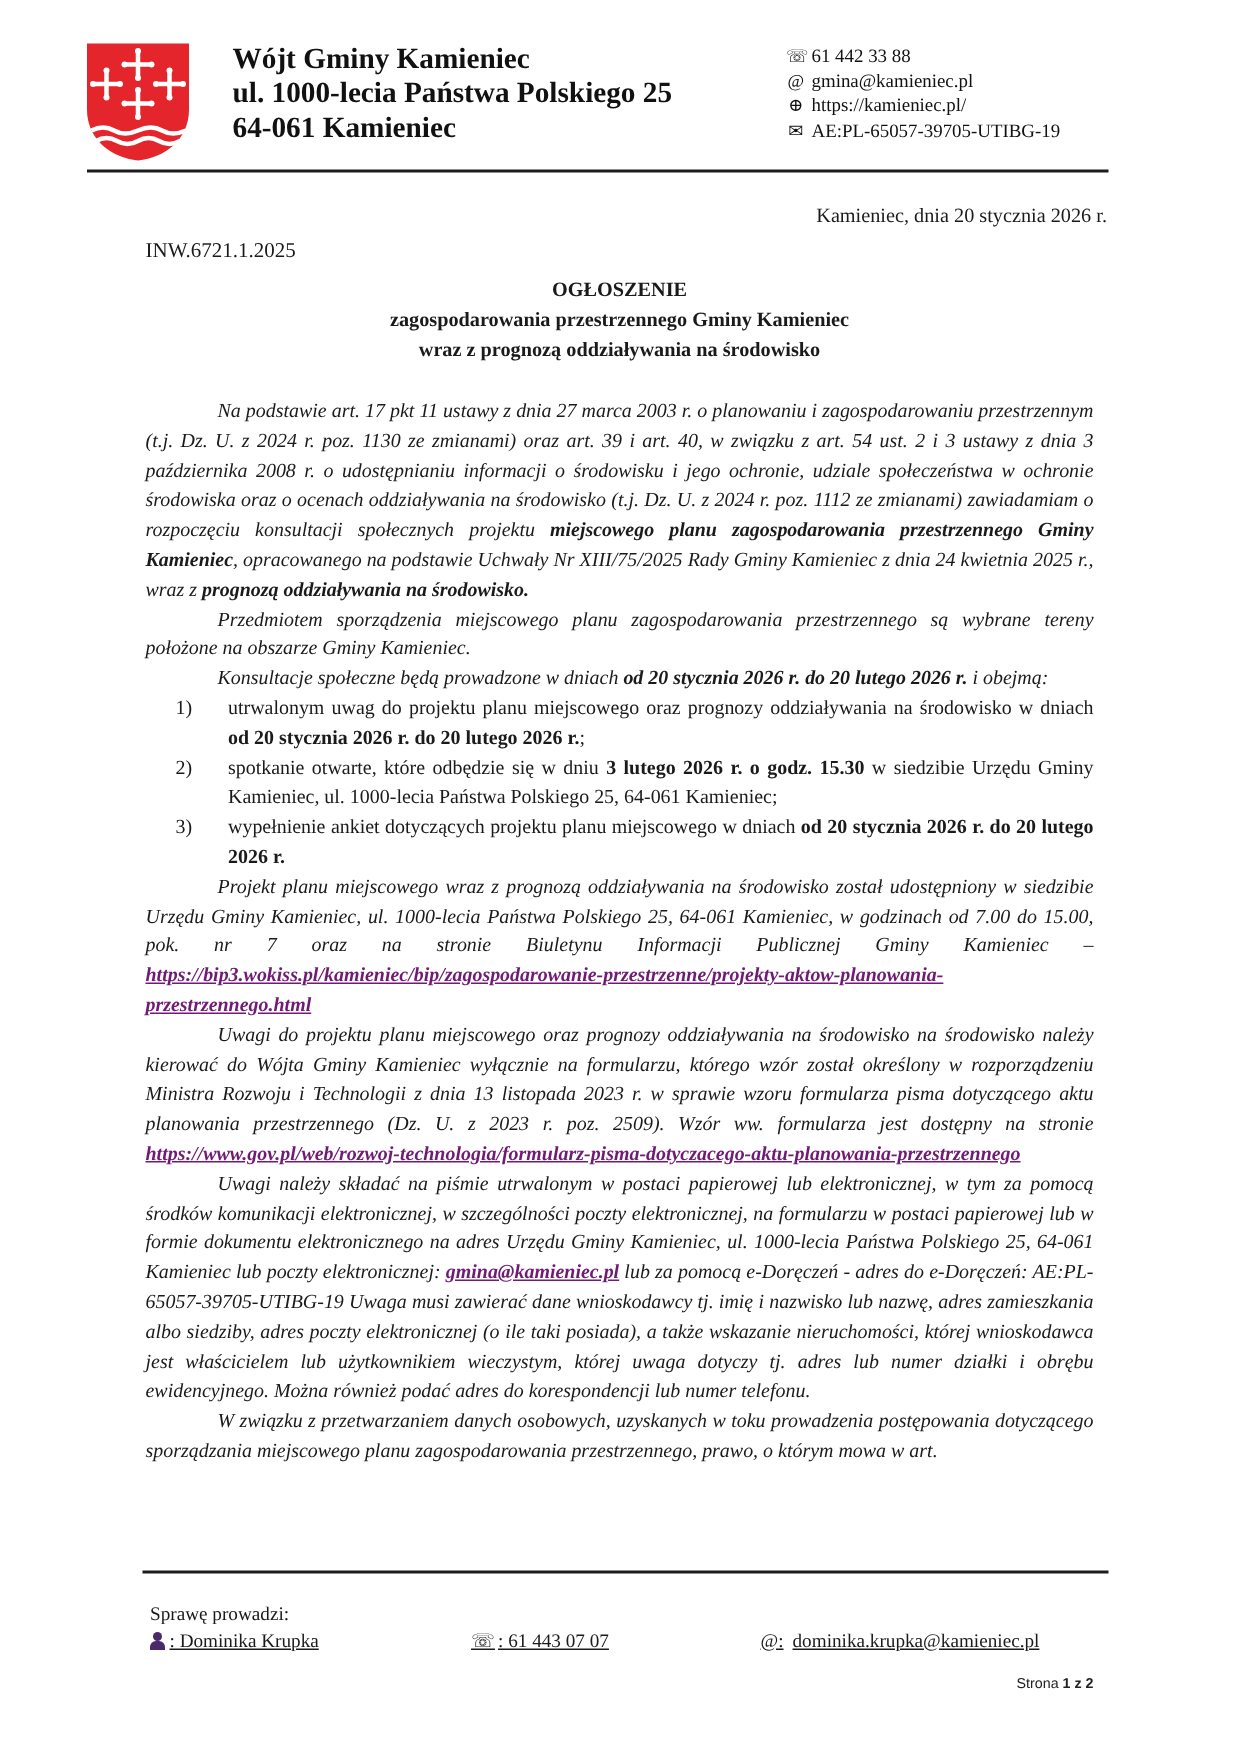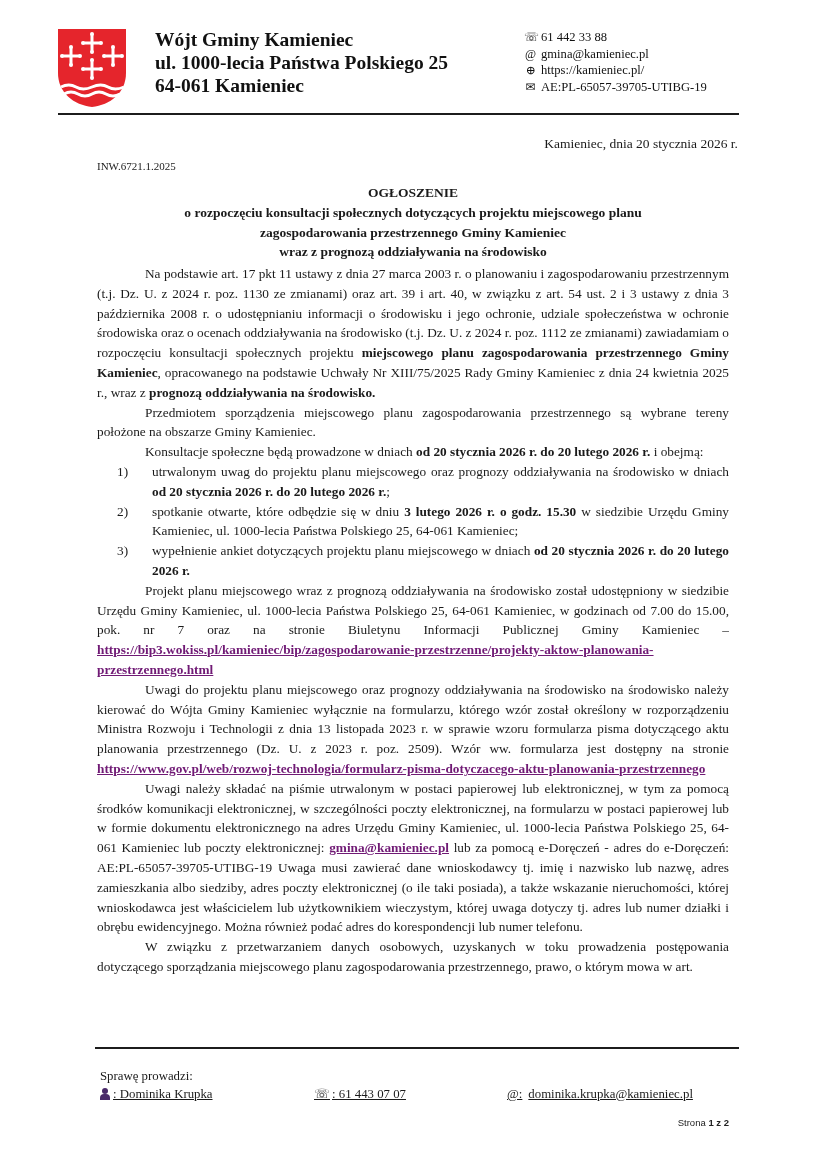--- a/index.html
+++ b/index.html
@@ -10,24 +10,24 @@
   
   .crest { position: absolute; left: 56px; top: 27px; width: 72px; height: 82px; }
   .org { position: absolute; left: 155px; top: 28px; font-weight: bold; font-size: 19.5px; line-height: 23px; color: #111; }
   .contact { position: absolute; left: 524px; top: 29px; font-size: 12.6px; line-height: 16.5px; color: #111; }
   .contact .row { display: flex; align-items: center; gap: 4px; white-space: nowrap; }
   .contact .ic { display: inline-block; width: 13px; text-align: center; font-size: 12px; }
   .hr-top { position: absolute; left: 58px; top: 113px; width: 681px; height: 2px; background: #1c1c1c; }
 
   
   .date { position: absolute; right: 88px; top: 136px; font-size: 13.5px; }
-  .sign { position: absolute; left: 97px; top: 160px; font-size: 11px; }
+  .sign { position: absolute; left: 97px; top: 160px; font-size: 14px; }
   .title-block { position: absolute; left: 97px; width: 632px; top: 183px; text-align: center; font-weight: bold; font-size: 13.5px; line-height: 19.8px; }
   .content { position: absolute; left: 97px; width: 632px; top: 264px; font-size: 13.3px; line-height: 19.8px; text-align: justify; }
-  .content p { margin: 0; text-indent: 48px; }
+  .content p { margin: 0; text-indent: 48px; font-style: italic; }
   .content b { font-weight: bold; }
   .content a { color: #701a75; text-decoration: underline; font-weight: bold; }
   .list { margin: 0; padding: 0; list-style: none; }
   .list li { position: relative; padding-left: 55px; }
   .list li .num { position: absolute; left: 20px; top: 0; }
 
   
   .hr-bot { position: absolute; left: 95px; top: 1047px; width: 644px; height: 2px; background: #1c1c1c; }
   .footer { position: absolute; left: 100px; top: 1068px; width: 640px; font-size: 12.8px; line-height: 17.5px; }
   .footer .row2 { display: flex; text-decoration: underline; }
@@ -112,21 +112,20 @@
     </div>
   </div>
 
   <div class="hr-top"></div>
 
   <div class="date">Kamieniec, dnia 20 stycznia 2026 r.</div>
   <div class="sign">INW.6721.1.2025</div>
 
   <div class="title-block">
     <div>OGŁOSZENIE</div>
-    <div>o rozpoczęciu konsultacji społecznych dotyczących projektu miejscowego planu</div>
     <div>zagospodarowania przestrzennego Gminy Kamieniec</div>
     <div>wraz z prognozą oddziaływania na środowisko</div>
   </div>
 
   <div class="content">
     <p><span>Na podstawie art. 17 pkt 11 ustawy z dnia 27 marca 2003 r. o planowaniu i zagospodarowaniu przestrzennym (t.j. Dz. U. z 2024 r. poz. 1130 ze zmianami) oraz art. 39 i art. 40, w związku z art. 54 ust. 2 i 3 ustawy z dnia 3 października 2008 r. o udostępnianiu informacji o środowisku i jego ochronie, udziale społeczeństwa w ochronie środowiska oraz o ocenach oddziaływania na środowisko (t.j. Dz. U. z 2024 r. poz. 1112 ze zmianami) zawiadamiam o rozpoczęciu konsultacji społecznych projektu </span><b>miejscowego planu zagospodarowania przestrzennego Gminy Kamieniec</b><span>, opracowanego na podstawie Uchwały Nr XIII/75/2025 Rady Gminy Kamieniec z dnia 24 kwietnia 2025 r., wraz z </span><b>prognozą oddziaływania na środowisko.</b></p>
     <p>Przedmiotem sporządzenia miejscowego planu zagospodarowania przestrzennego są wybrane tereny położone na obszarze Gminy Kamieniec.</p>
     <p><span>Konsultacje społeczne będą prowadzone w dniach </span><b>od 20 stycznia 2026 r. do 20 lutego 2026 r.</b><span> i obejmą:</span></p>
     <ol class="list">
       <li><span class="num">1)</span><span>utrwalonym uwag do projektu planu miejscowego oraz prognozy oddziaływania na środowisko w dniach </span><b>od 20 stycznia 2026 r. do 20 lutego 2026 r.</b><span>;</span></li>

